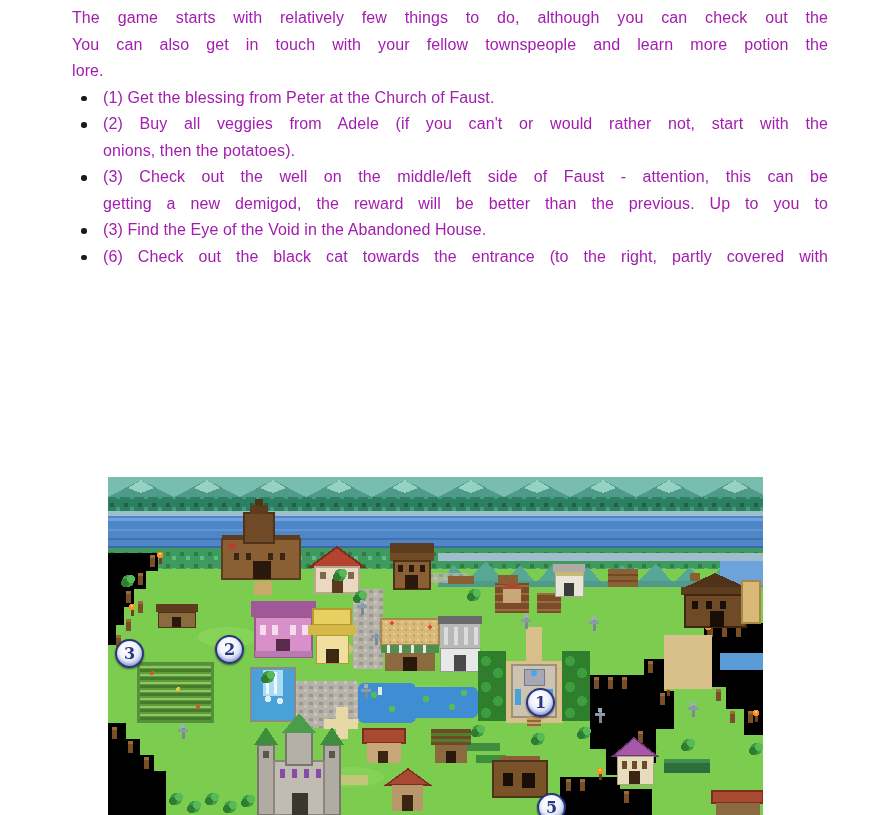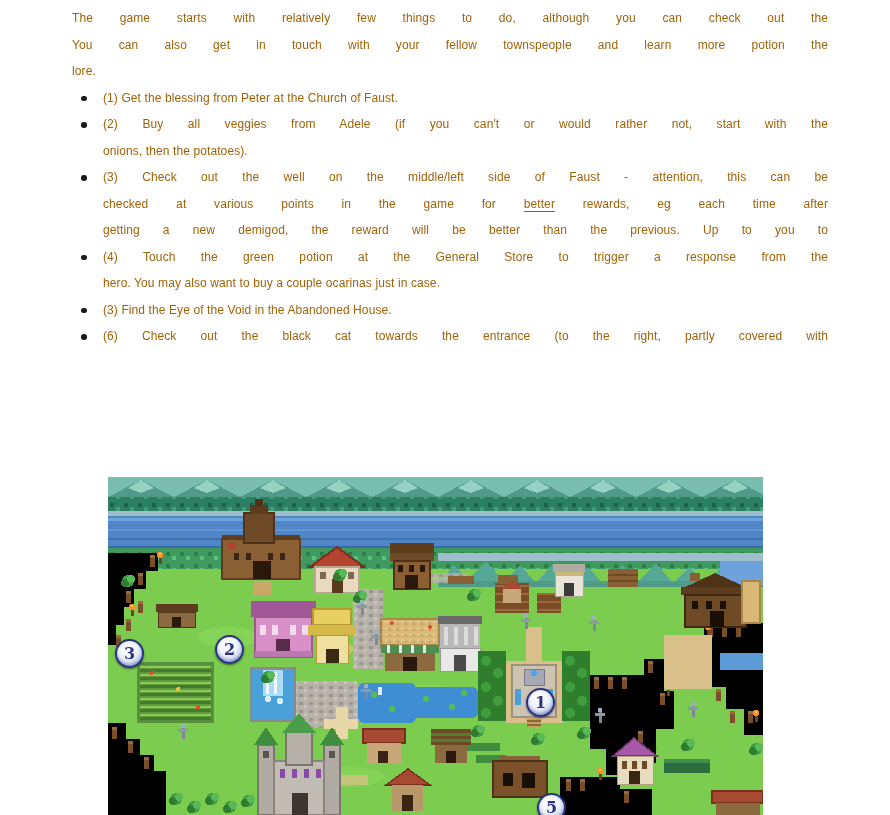--- a/index.html
+++ b/index.html
@@ -1,20 +1,20 @@
 <!DOCTYPE html>
 <html><head>
 <meta charset="utf-8">
 <style>
   html,body{margin:0;padding:0;}
   body{width:890px;height:815px;overflow:hidden;background:#ffffff;
        font-family:"Liberation Sans",sans-serif;}
   .page{position:relative;width:890px;height:815px;background:#ffffff;}
-  .doc{position:absolute;left:72px;top:5px;width:756px;color:#a16207;
-       font-size:12px;line-height:26.5px;letter-spacing:0.1px;}
+  .doc{position:absolute;left:72px;top:5px;width:756px;color:#a21caf;
+       font-size:16px;line-height:26.5px;letter-spacing:0.1px;}
   .tline{height:26.5px;}
   .jline{text-align:justify;height:26.5px;overflow:hidden;}
   .jline::after{content:"";display:inline-block;width:100%;height:0;}
   .para{margin:0;}
   .bullets{}
   .bullet{position:relative;padding-left:31px;}
   .bullet::before{content:"";position:absolute;left:9px;top:11px;width:5.5px;height:5.5px;
                   border-radius:50%;background:#1a1a1a;}
   .bullet u{text-underline-offset:3px;}
   
@@ -46,26 +46,21 @@
     <div id="bullets" class="bullets">
         <div class="bullet">
           <div class="tline"><span>(1) Get the blessing from Peter at the Church of Faust.</span></div>
         </div>
         <div class="bullet">
           <div class="jline"><span>(2) Buy all veggies from Adele (if you can't or would rather not, start with the</span></div>
           <div class="tline"><span>onions, then the potatoes).</span></div>
         </div>
         <div class="bullet">
           <div class="jline"><span>(3) Check out the well on the middle/left side of Faust - attention, this can be</span></div>
-          <div class="jline"><span>checked at various points in the game for </span><u>better</u><span> rewards, eg each time after</span></div>
           <div class="jline"><span>getting a new demigod, the reward will be better than the previous. Up to you to</span></div>
-        </div>
-        <div class="bullet">
-          <div class="jline"><span>(4) Touch the green potion at the General Store to trigger a response from the</span></div>
-          <div class="tline"><span>hero. You may also want to buy a couple ocarinas just in case.</span></div>
         </div>
         <div class="bullet">
           <div class="tline"><span>(3) Find the Eye of the Void in the Abandoned House.</span></div>
         </div>
         <div class="bullet">
           <div class="jline"><span>(6) Check out the black cat towards the entrance (to the right, partly covered with</span></div>
         </div>
       </div>
   </div>
 

